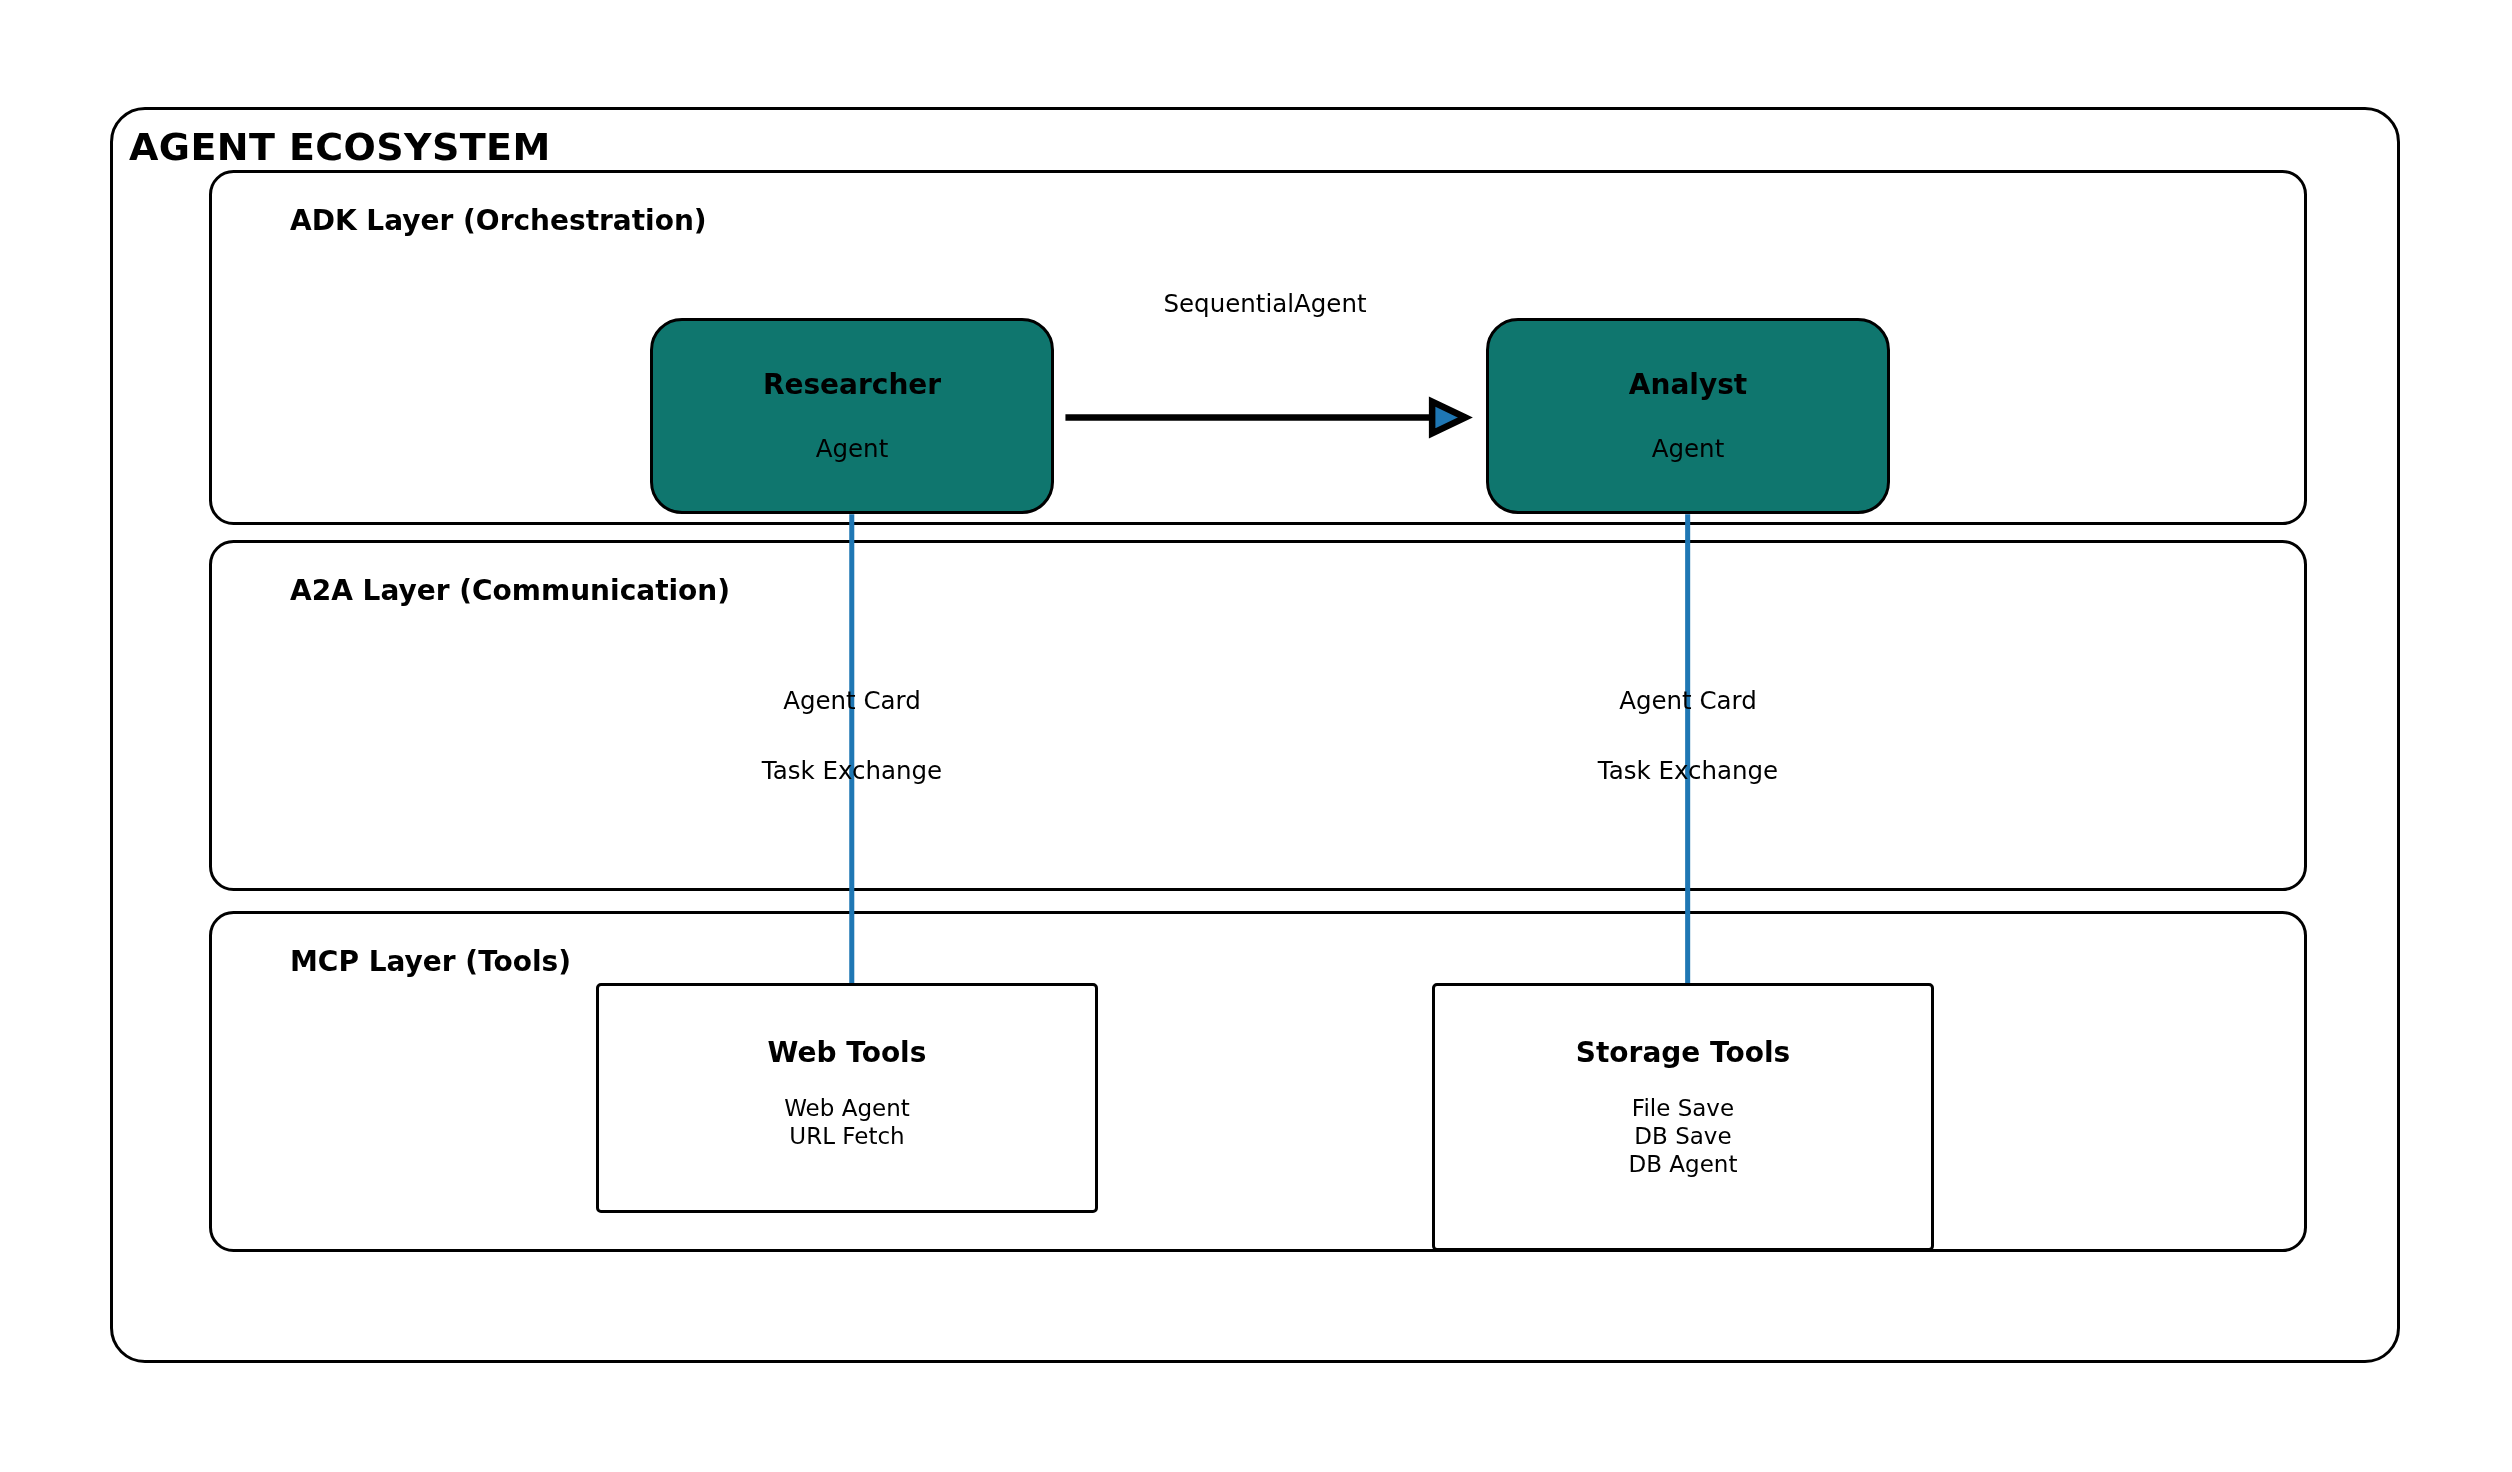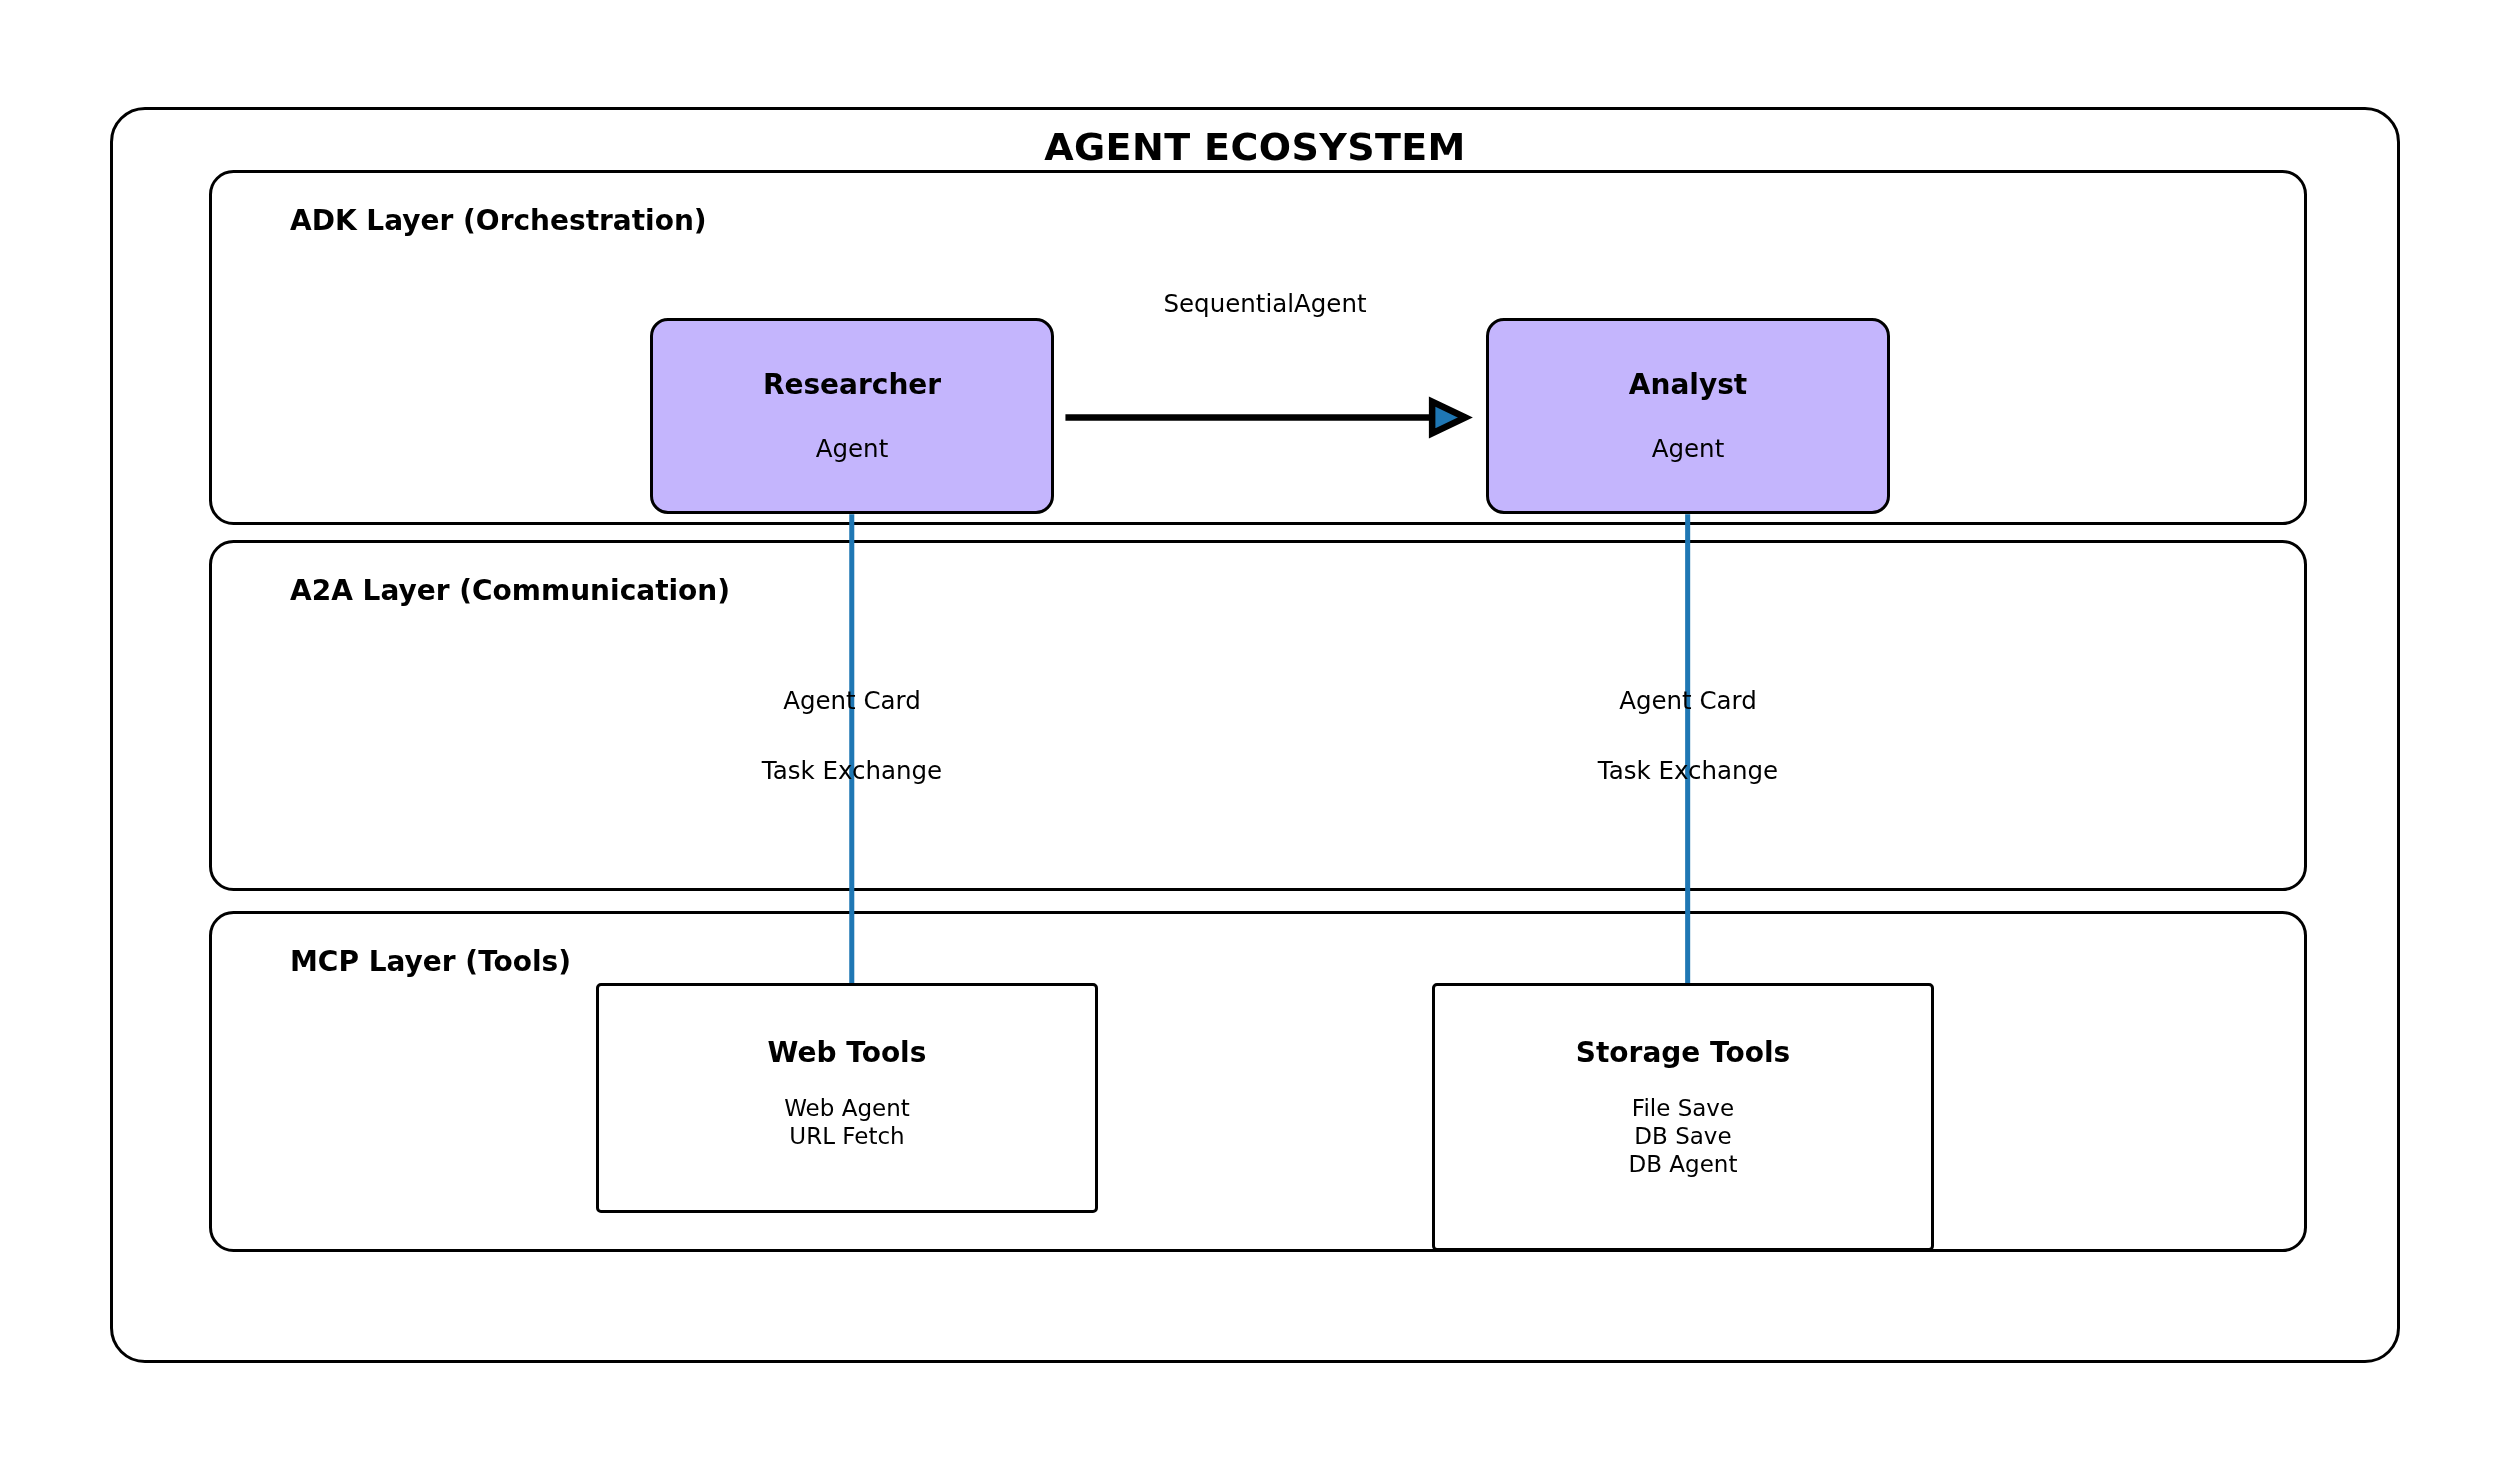--- a/index.html
+++ b/index.html
@@ -33,25 +33,26 @@
     border-radius: 35px;
     box-sizing: border-box;
     background: #ffffff;
   }
 
   .eco-title {
     position: absolute;
     left: 0;
     top: 18px;
     width: 100%;
-    text-align: center;
+    text-align: left;
     font-size: 38px;
     font-weight: bold;
     letter-spacing: 0.4px;
     line-height: 1;
+    padding-left: 16px;
   }
 
   
   .layer-panel {
     position: absolute;
     left: 209px;
     width: 2098px;
     border: 3.6px solid #000000;
     border-radius: 24.5px;
     box-sizing: border-box;
@@ -69,23 +70,23 @@
     font-size: 28px;
     font-weight: bold;
     line-height: 1;
     white-space: nowrap;
   }
 
   
   .agent-box {
     position: absolute;
     border: 3.6px solid #000000;
-    border-radius: 18px;
-    box-sizing: border-box;
-    background: #c4b5fd;
+    border-radius: 32px;
+    box-sizing: border-box;
+    background: #0f766e;
     display: flex;
     flex-direction: column;
     align-items: center;
     justify-content: center;
     text-align: right;
   }
   #agent-researcher { left: 650px;  top: 318px; width: 404px; height: 196px; }
   #agent-analyst    { left: 1486px; top: 318px; width: 404px; height: 196px; }
 
   .agent-name {

